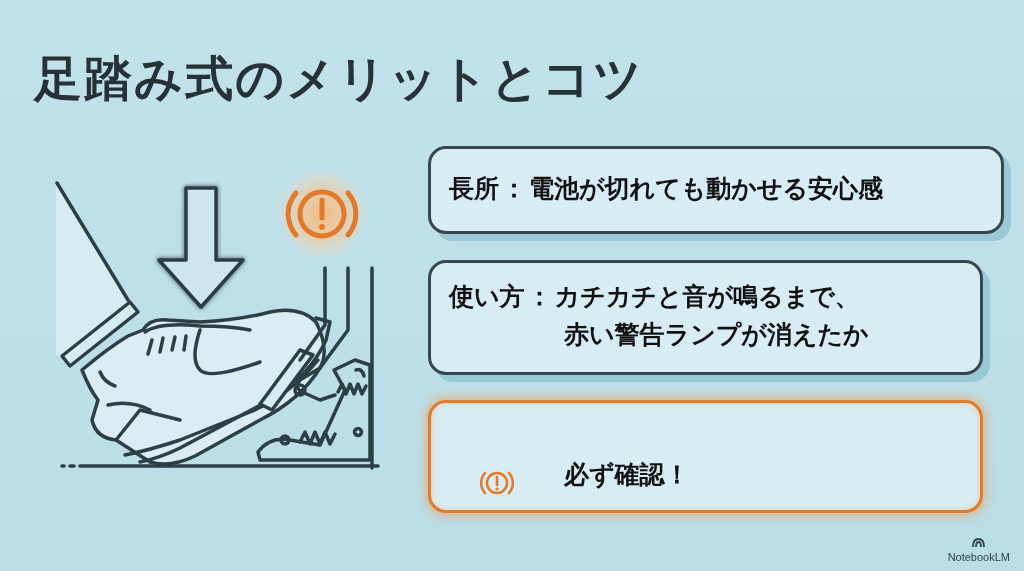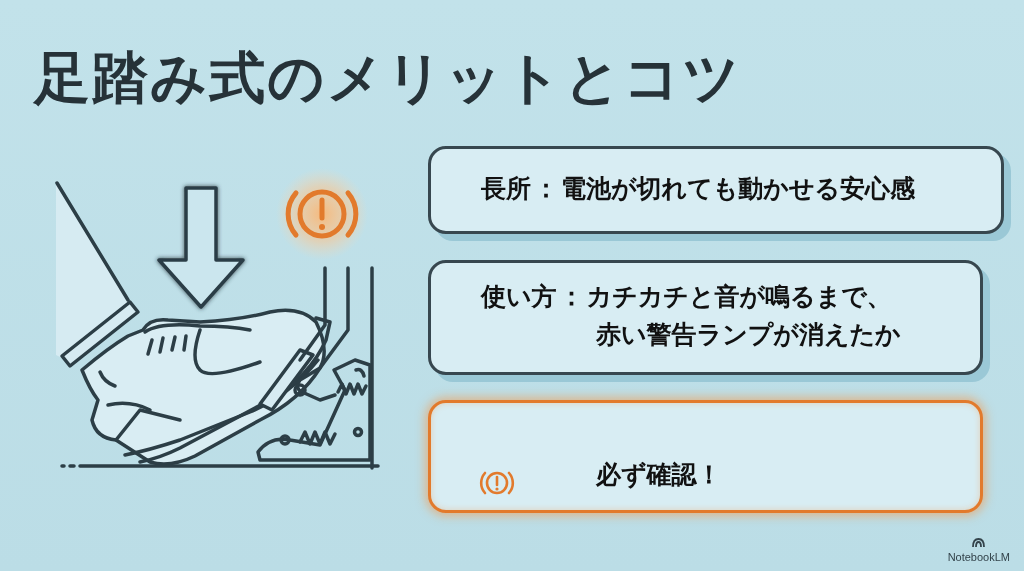--- a/index.html
+++ b/index.html
@@ -6,37 +6,37 @@
   body {
     width: 1024px; height: 571px; overflow: hidden;
     background: #bfe0e8;
     font-family: "DejaVu Sans", "Liberation Sans", sans-serif;
     position: relative;
     color: #1e272c;
   }
   .slide { position: absolute; inset: 0; background: linear-gradient(180deg, #c2e2ea 0%, #bbdde6 100%); }
   .title {
     position: absolute; left: 34px; top: 38px;
-    font-size: 56px; font-weight: bold; color: #263238;
+    font-size: 48px; font-weight: bold; color: #263238;
     letter-spacing: 2px; line-height: 80px; white-space: nowrap;
   }
   .illus { position: absolute; left: 30px; top: 165px; width: 390px; height: 320px; }
   .card {
     position: absolute; left: 428px;
     background: #d8edf3;
     border: 3px solid #37474f;
     border-radius: 18px;
     box-shadow: 7px 7px 0 #9ac8d6;
     box-sizing: border-box;
   }
   .card.warn {
     border-color: #e27a2c;
     box-shadow: 0 0 10px 3px rgba(245,150,70,0.55), inset 0 0 6px rgba(245,150,70,0.35);
   }
-  .card .row { position: absolute; left: 18px; font-size: 25px; font-weight: bold; white-space: nowrap; color: #111; line-height: 32px; margin-left: 32px; }
+  .card .row { position: absolute; left: 18px; font-size: 25px; font-weight: bold; white-space: nowrap; color: #111; line-height: 32px; }
   .card .label { display: inline-block; }
   .card .colon { display: inline-block; width: 30px; text-align: center; }
   .warn-icon-small { position: absolute; left: 46px; top: 62px; width: 40px; height: 36px; }
   .brand {
     position: absolute; right: 14px; bottom: 8px;
     font-family: "Liberation Sans", sans-serif; font-size: 11px; color: #33434b;
     display: flex; align-items: center; gap: 4px; flex-direction: column;
   }
 </style>
 </head>

